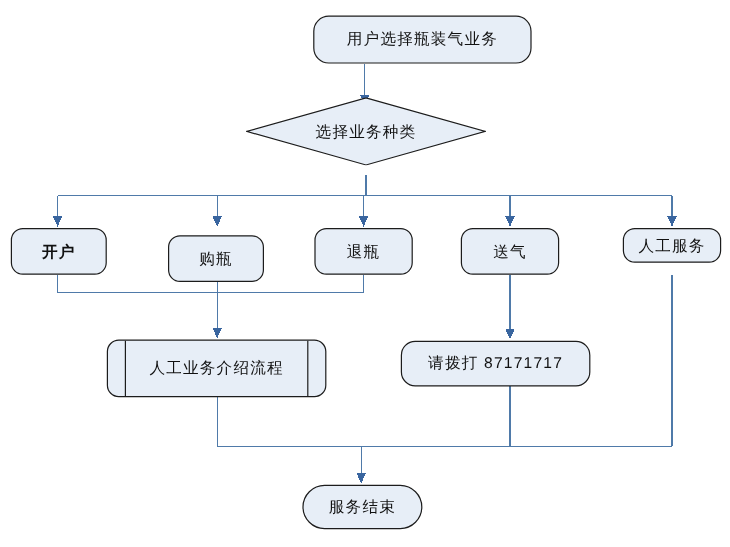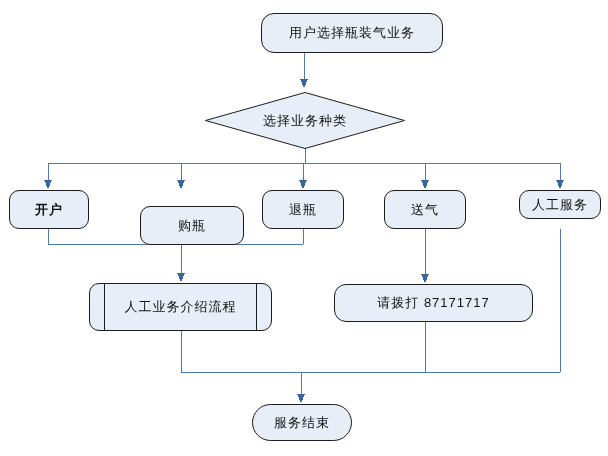--- a/index.html
+++ b/index.html
@@ -31,35 +31,35 @@
     background:var(--node-fill);
     border:1px solid var(--node-border);
     display:flex;align-items:center;justify-content:center;
     font-size:13px;
     letter-spacing:1px;
     white-space:nowrap;
     z-index:2;
   }
   .node-start{left:213px;top:13px;width:182px;height:40px;border-radius:13px;margin-left:48px;}
   .node-open-account{left:9px;top:190px;width:80px;height:39px;border-radius:10px;font-weight:bold;}
-  .node-buy-bottle{left:140px;top:206px;width:104px;height:39px;border-radius:10px;}
+  .node-buy-bottle{left:140px;top:196px;width:80px;height:39px;border-radius:10px;}
   .node-return-bottle{left:262px;top:190px;width:82px;height:39px;border-radius:10px;}
   .node-deliver-gas{left:384px;top:190px;width:82px;height:39px;border-radius:10px;}
   .node-manual-service{left:519px;top:190px;width:82px;height:29px;border-radius:10px;}
   .node-manual-intro{left:89px;top:283px;width:183px;height:48px;border-radius:10px;}
-  .node-call-number{left:334px;top:284px;width:199px;height:38px;border-radius:12px;}
+  .node-call-number{left:334px;top:284px;width:158px;height:38px;border-radius:12px;}
   .node-end{left:252px;top:404px;width:100px;height:37px;border-radius:18.5px;}
   .inner-bar{
     position:absolute;top:0;bottom:0;width:0;
     border-left:1px solid var(--node-border);
   }
   .inner-bar.left{left:14px;}
   .inner-bar.right{right:14px;}
   .node-decision{
-    position:absolute;left:205px;top:92px;width:200px;height:57px;
+    position:absolute;left:205px;top:81px;width:200px;height:57px;
     z-index:2;
   }
   .node-decision svg{display:block;}
   .node-decision .diamond-label{
     position:absolute;left:0;top:0;right:0;bottom:0;
     display:flex;align-items:center;justify-content:center;
     font-size:13px;letter-spacing:1px;white-space:nowrap;
   }
   svg.connectors{z-index:1;}
   svg.connectors path{

